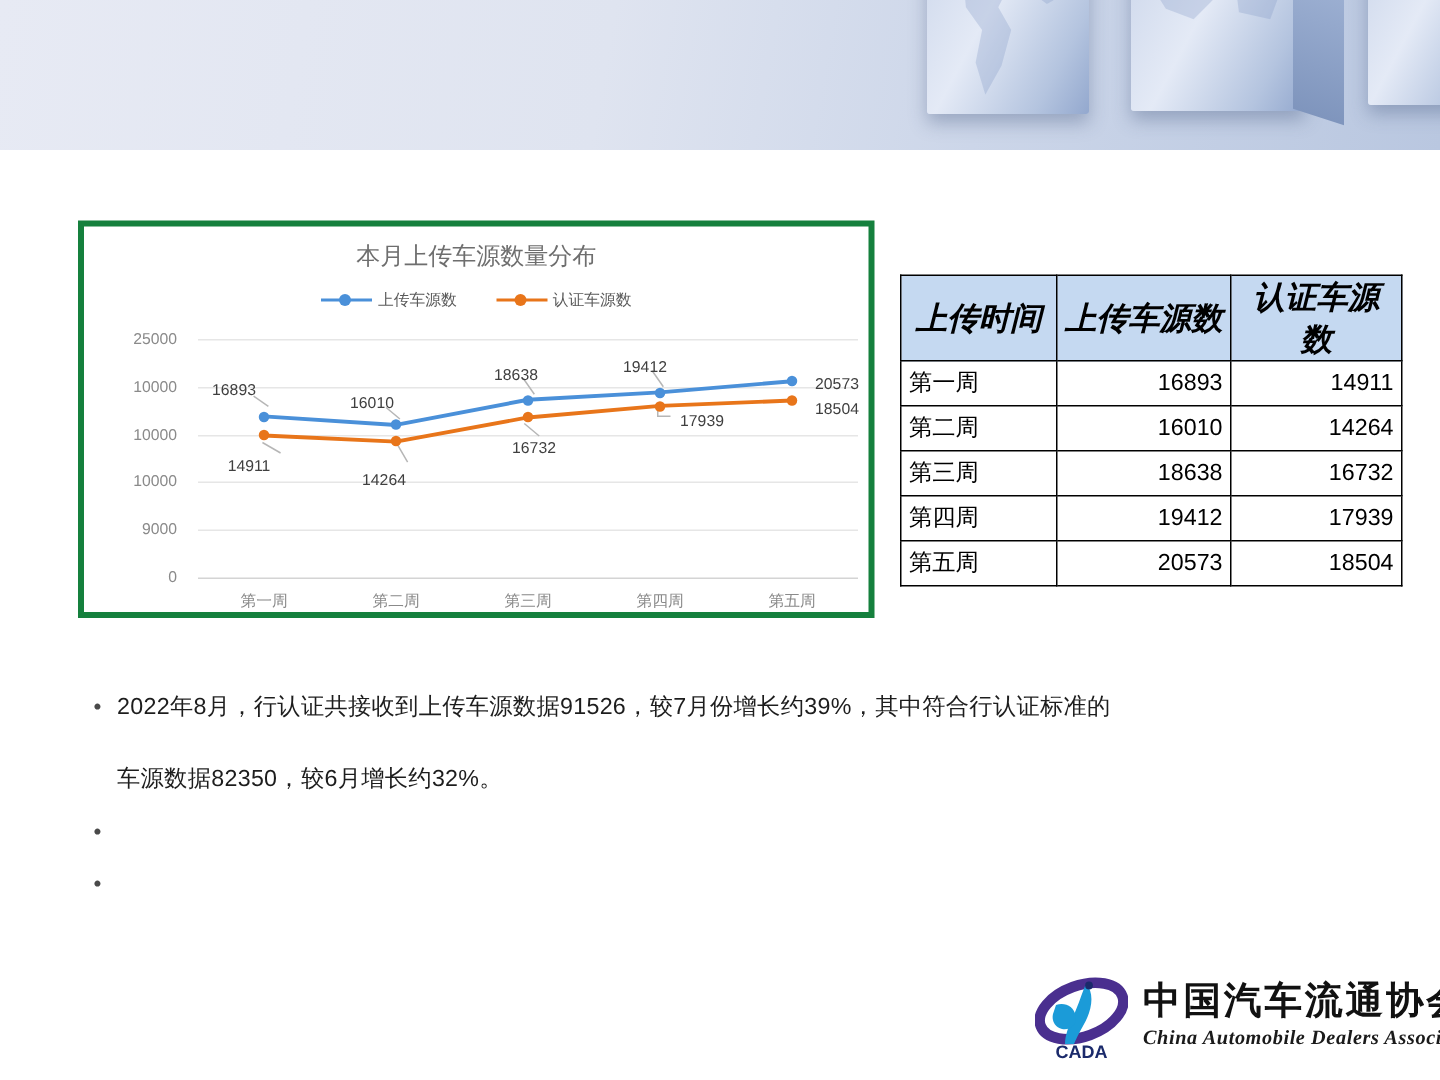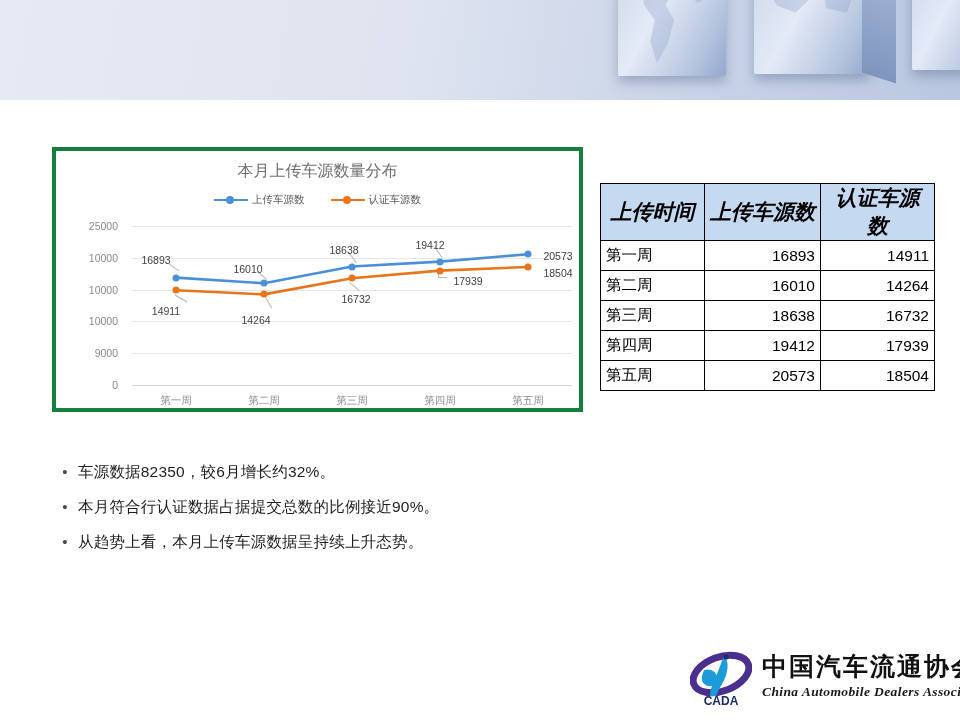--- a/index.html
+++ b/index.html
@@ -380,30 +380,29 @@
       <td class="num-cell">20573</td>
       <td class="num-cell">18504</td>
     </tr>
   </tbody>
 </table>
 
 <div id="bullets">
   <div class="bullet-row">
     <span class="bullet-dot">•</span>
     <span>
-      <span class="bullet-text" style="display:block;">车源数据82350，较6月增长约32%。</span>
+      <span class="bullet-text" style="display:block;">2022年8月，行认证共接收到上传车源数据91526，较7月份增长约39%，其中符合行认证标准的</span>
+      <span class="bullet-text" style="display:block;margin-top:15px;">车源数据82350，较6月增长约32%。</span>
     </span>
   </div>
   <div class="bullet-row">
     <span class="bullet-dot">•</span>
-    <span class="bullet-text">本月符合行认证数据占据提交总数的比例接近90%。</span>
   </div>
   <div class="bullet-row">
     <span class="bullet-dot">•</span>
-    <span class="bullet-text">从趋势上看，本月上传车源数据呈持续上升态势。</span>
   </div>
 </div>
 
 <div id="footer-logo">
   <svg id="logo-mark" viewBox="0 0 62 58">
     <ellipse cx="31" cy="24" rx="29" ry="17" fill="none" stroke="#4a2f8f" stroke-width="7" transform="rotate(-20 31 24)"></ellipse>
     <path d="M34 6 C40 12 38 24 32 34 C28 41 26 46 26 46 L20 46 C20 40 23 32 27 24 C30 17 32 10 34 6 Z" fill="#1b9bd8"></path>
     <path d="M14 20 C20 18 26 21 27 27 C28 33 24 37 18 36 C13 35 11 30 12 26 Z" fill="#1b9bd8"></path>
     <circle cx="36" cy="7" r="2.6" fill="#1b2a6b"></circle>
     <text x="31" y="55" text-anchor="middle" font-family="Liberation Sans, sans-serif" font-size="12" font-weight="bold" fill="#1b2a6b">CADA</text>

